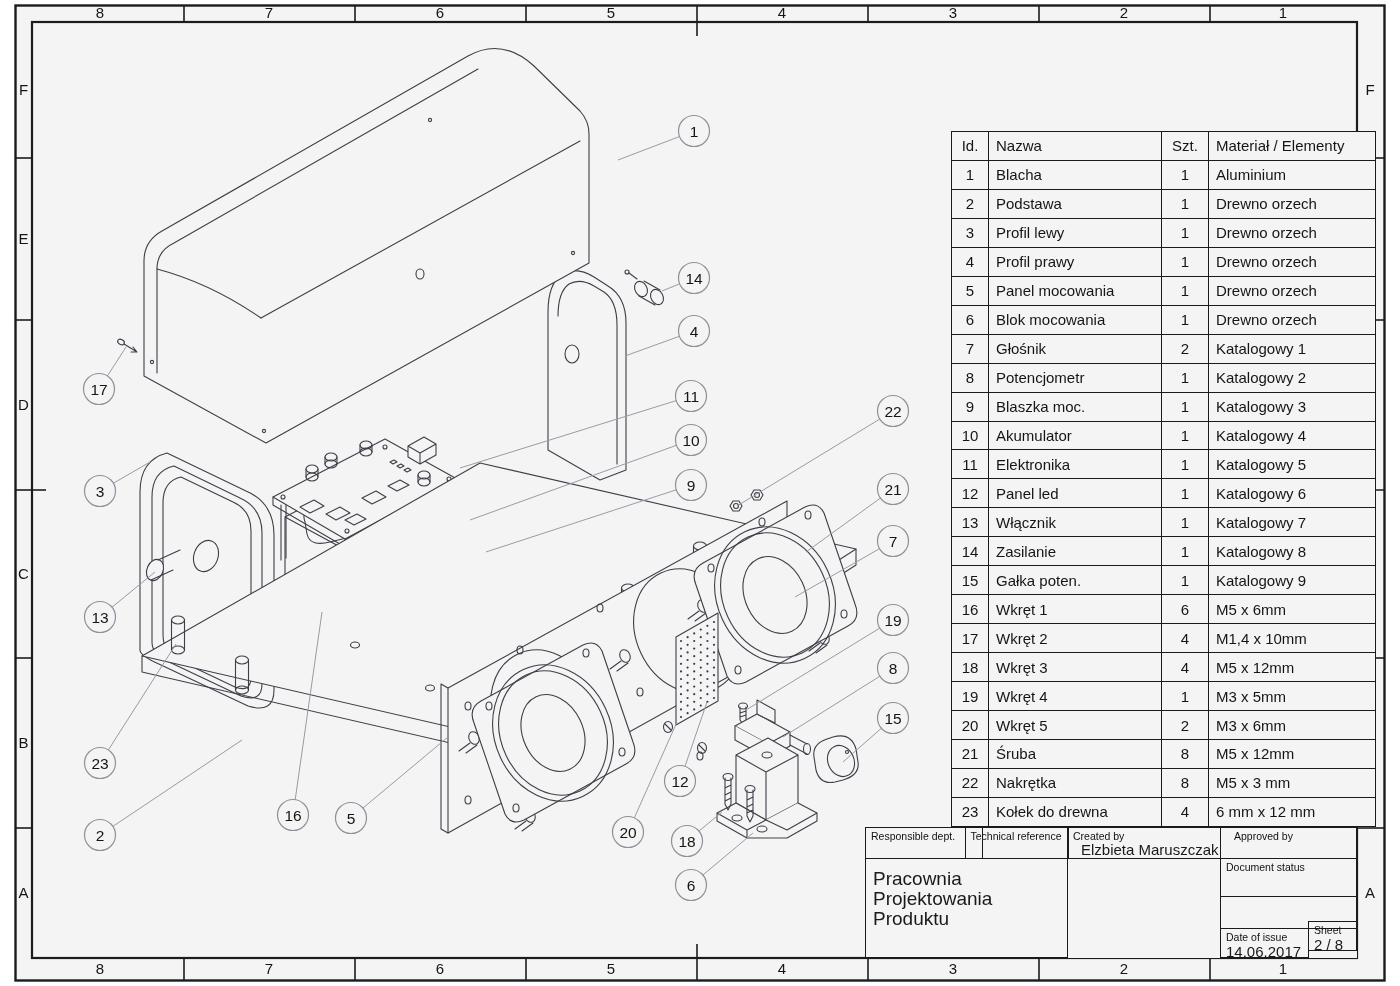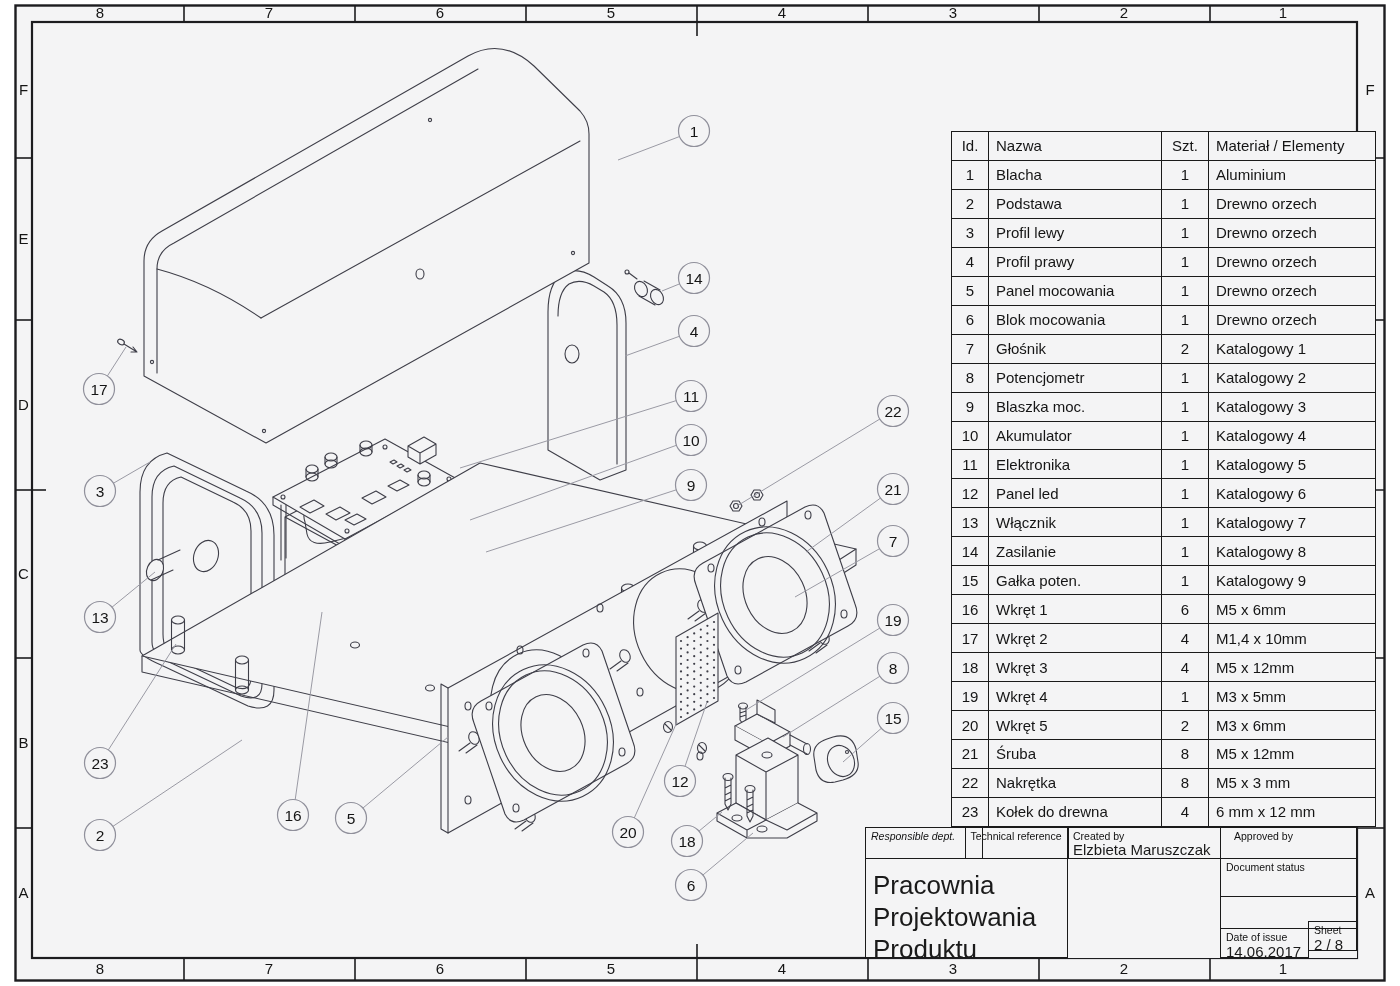--- a/index.html
+++ b/index.html
@@ -9,22 +9,22 @@
   
   .parts-table{position:absolute;left:951px;top:131px;width:406px;height:696px;
                border-collapse:collapse;table-layout:fixed;background:#f4f4f5;}
   .parts-table td{border:1.6px solid #1a1a1a;font-size:15px;height:27.9px;padding:0 0 0 7px;
                   white-space:nowrap;overflow:hidden;color:#151515;}
   .parts-table td.c-id,.parts-table td.c-qty{text-align:center;padding:0;}
   
   .titleblock{position:absolute;left:865px;top:827px;width:492px;height:131px;background:#f4f4f5;}
   .tb-cell{position:absolute;border:1.4px solid #1a1a1a;box-sizing:border-box;overflow:hidden;}
   .tb-label{font-size:10.5px;padding:2px 0 0 5px;color:#111;}
-  .tb-value-sm{font-size:15px;padding:0 0 0 5px;line-height:15px;}
-  .tb-big{font-size:26px;line-height:32px;padding:10px 0 0 7px;}
+  .tb-value-sm{font-size:15px;padding:0 0 0 13px;line-height:15px;}
+  .tb-big{font-size:19px;line-height:20px;padding:10px 0 0 7px;}
   .tb-med{font-size:16px;padding:7px 0 0 7px;}
   .tb-title{font-size:15px;font-weight:500;padding:14px 0 0 5px;}
   .tb-date{font-size:15px;padding:0 0 0 5px;line-height:17px;}
 </style>
 </head>
 <body>
 
 <div class="stage">
 
 <svg width="1400" height="986" viewBox="0 0 1400 986">
@@ -649,21 +649,21 @@
         <tr>
           <td class="c-id" style="width: 36px;">23</td>
           <td class="c-name" style="width: 165px;">Kołek do drewna</td>
           <td class="c-qty" style="width: 46px;">4</td>
           <td class="c-mat" style="width: 159px;">6 mm x 12 mm</td>
         </tr>
       </tbody>
 </table>
 
 <div class="titleblock">
-  <div class="tb-cell" style="left:0;top:0;width:118px;height:32px;font-style:italic;">
+  <div class="tb-cell" style="left:0;top:0;width:118px;height:32px;">
     <div class="tb-label">Responsible dept.</div>
   </div>
   <div class="tb-cell" style="left:99.5px;top:0;width:104px;height:32px;">
     <div class="tb-label">Technical reference</div>
   </div>
   <div class="tb-cell" style="left:202px;top:0;width:154px;height:32px;">
     <div class="tb-label">Created by</div>
     <div class="tb-value-sm">Elzbieta Maruszczak</div>
   </div>
   <div class="tb-cell" style="left:355px;top:0;width:137px;height:32px;padding-left:8px;">

